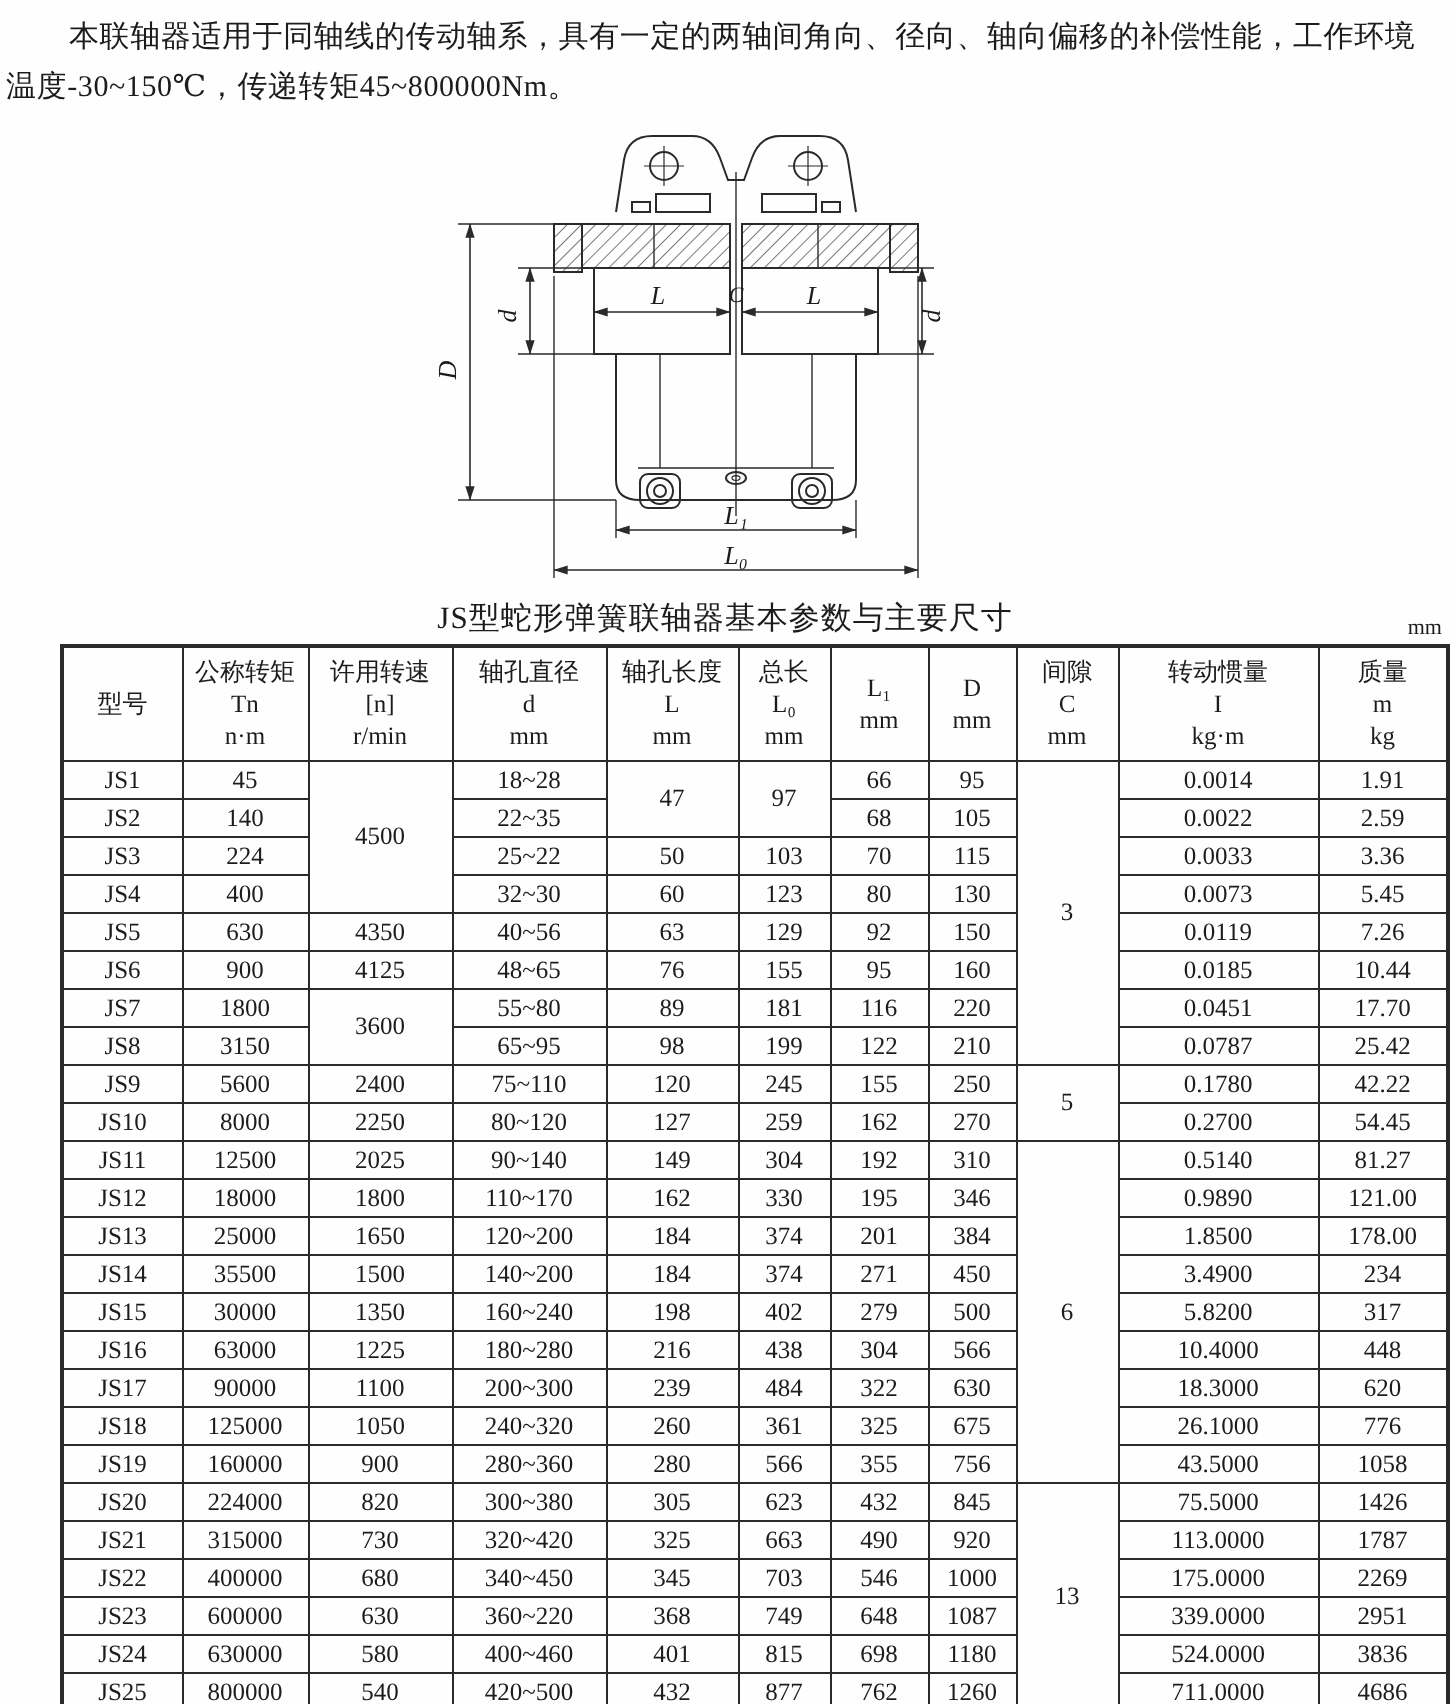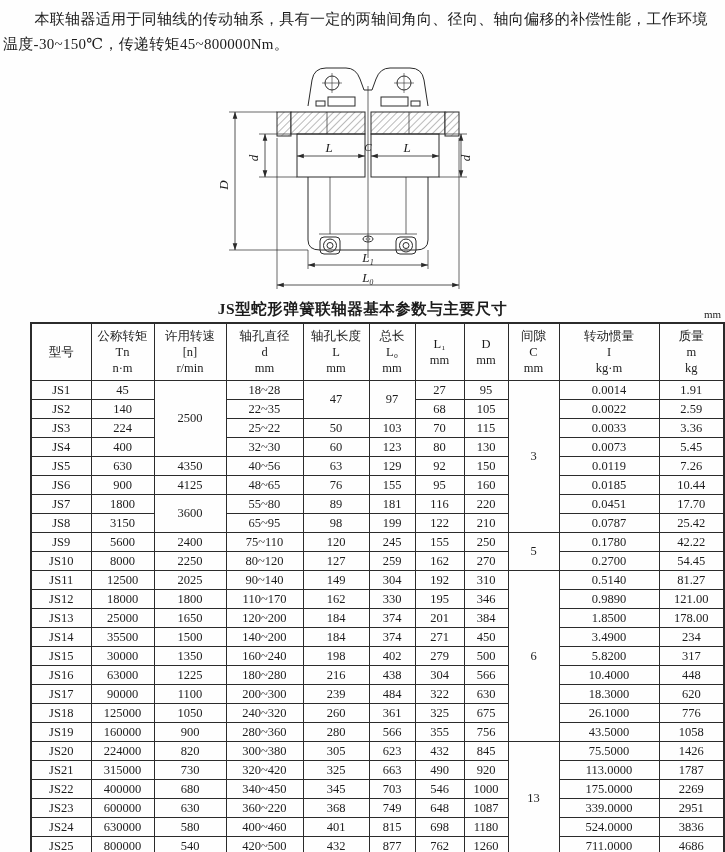--- a/index.html
+++ b/index.html
@@ -14,21 +14,21 @@
     text-indent:2.1em;
     letter-spacing:0.3px;
   }
 
   .figure { width:365px; margin:3px auto 0 auto; }
   .figure svg { display:block; }
   .dimlabel { font-family:"Liberation Serif","DejaVu Serif",serif; font-style:italic; font-size:13px; fill:#1c1c1c; }
   .dimlabel-sm { font-family:"Liberation Serif","DejaVu Serif",serif; font-style:italic; font-size:11px; fill:#1c1c1c; }
 
   .title-row { position:relative; margin-top:4px; height:22px; }
-  .title-row h2 { text-align:center; font-size:15.5px; font-weight:bold; letter-spacing:0.5px; }
+  .title-row h2 { text-align:center; font-size:15.5px; font-weight:normal; letter-spacing:0.5px; }
   .title-row .unit { position:absolute; right:4px; bottom:1px; font-size:11px; }
 
   table.params {
     margin:1px 0 0 30px;
     width:693px;
     border-collapse:collapse;
     table-layout:fixed;
     border:2px solid #2b2b2b;
   }
   table.params th, table.params td {
@@ -167,25 +167,25 @@
           <th>D<br>mm</th>
           <th>间隙<br>C<br>mm</th>
           <th>转动惯量<br>I<br>kg·m</th>
           <th>质量<br>m<br>kg</th>
         </tr>
     </thead>
     <tbody id="body-rows">
         <tr>
           <td>JS1</td>
           <td>45</td>
-          <td rowspan="4">2500</td>
+          <td rowspan="4">4500</td>
           <td>18~28</td>
           <td rowspan="2">47</td>
           <td rowspan="2">97</td>
-          <td>27</td>
+          <td>66</td>
           <td>95</td>
           <td rowspan="8">3</td>
           <td>0.0014</td>
           <td>1.91</td>
         </tr>
         <tr>
           <td>JS2</td>
           <td>140</td>
           <td>22~35</td>
           <td>68</td>

